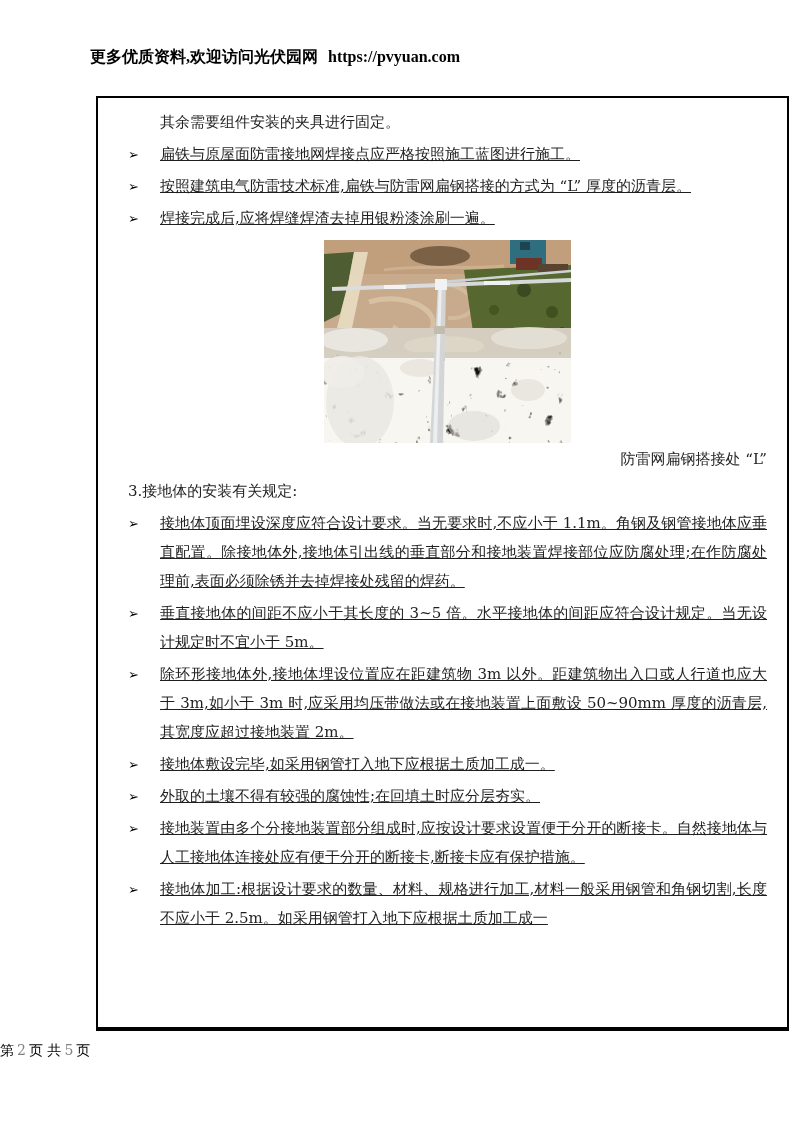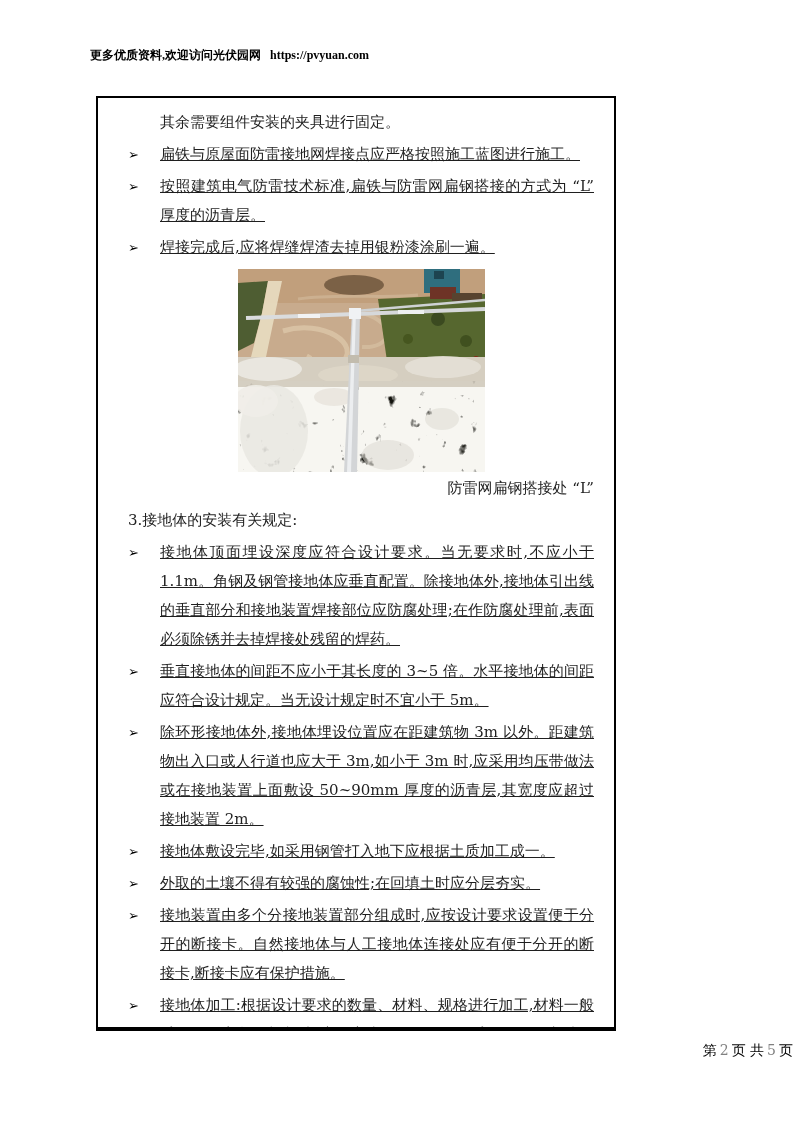--- a/index.html
+++ b/index.html
@@ -3,43 +3,43 @@
 <meta charset="utf-8">
 <style>
   html,body{margin:0;padding:0;background:#ffffff;}
   .page{
     position:relative;width:793px;height:1122px;background:#fff;
     font-family:"DejaVu Serif","Liberation Serif",serif;color:#1f1f1f;
     overflow:hidden;
   }
   .header{
     position:absolute;left:90px;top:47px;
-    font-family:"Liberation Serif",serif;font-weight:bold;font-size:12px;color:#000;
+    font-family:"Liberation Serif",serif;font-weight:bold;font-size:16px;color:#000;
     white-space:nowrap;
   }
   .header .url{margin-left:6px;}
   .content-box{
-    position:absolute;left:96px;top:96px;width:520px;height:935px;
+    position:absolute;left:96px;top:96px;width:693px;height:935px;
     border:2px solid #000;border-bottom:4px solid #000;
     box-sizing:border-box;overflow:hidden;
     padding:8px 20px 0 30px;
   }
   .para,.bullet,.section-title,.caption{
     font-size:15px;line-height:29px;text-align:justify;margin:2px 0;
   }
   .para.indent{margin-left:32px;}
   .bullet{display:flex;margin:3px 0;}
   .bullet .arrow{flex:0 0 32px;font-family:"DejaVu Sans",sans-serif;font-size:13px;color:#000;}
   .bullet .btext{flex:1;text-decoration:underline;}
   .section-title{margin:3px 0;}
   .figure{text-align:center;margin:7px 0 2px 0;}
   .figure svg{display:inline-block;vertical-align:top;}
   .caption{text-align:right;}
   .footer{
-    position:absolute;left:0;top:1042px;width:100%;text-align:right;
+    position:absolute;left:0;top:1042px;width:100%;text-align:left;
     font-size:14px;color:#000;
   }
   .footer .num{color:#808080;padding:0 3px;}
 </style>
 </head>
 <body>
 
 <div class="page">
 
   <div class="header">

